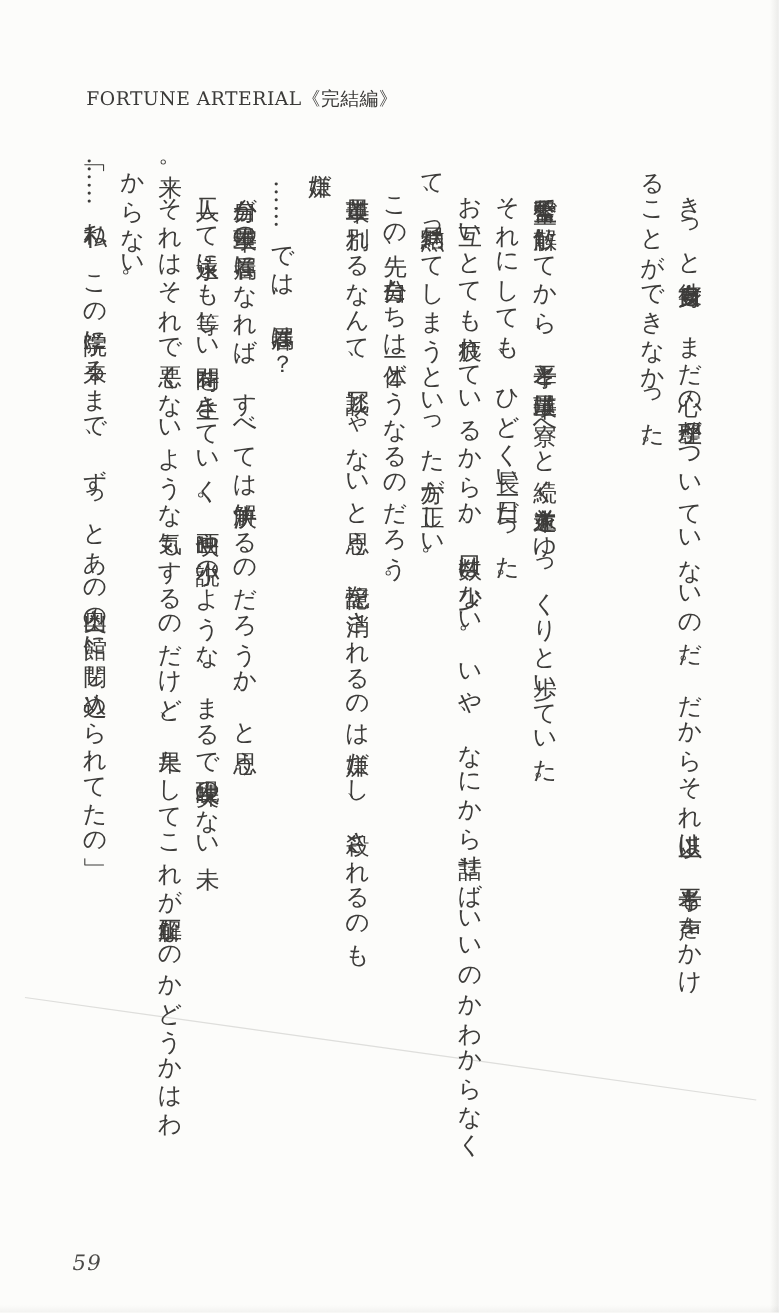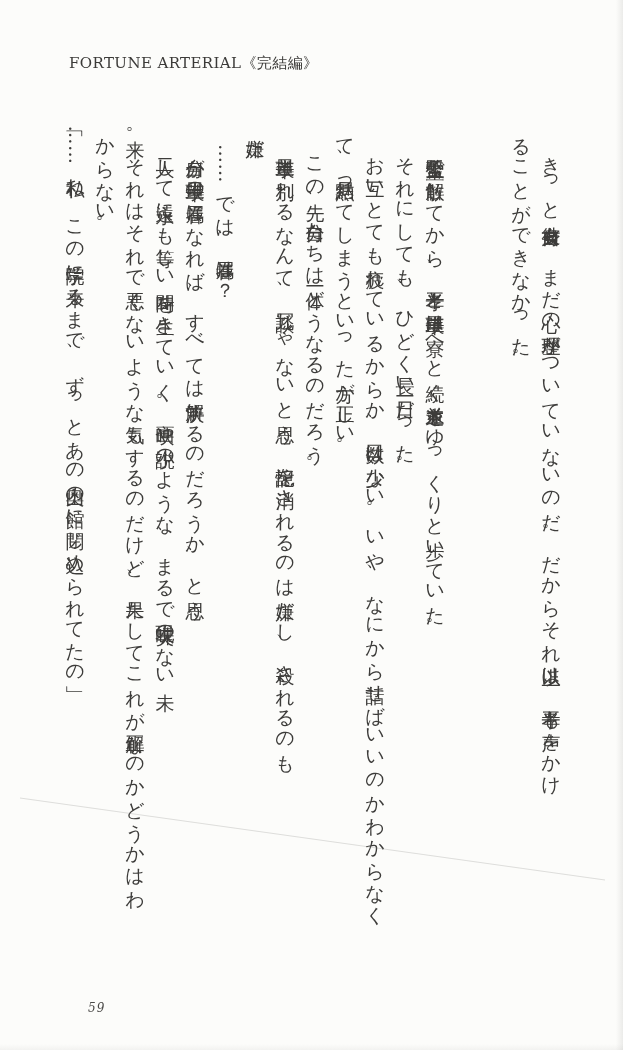--- a/index.html
+++ b/index.html
@@ -15,21 +15,21 @@
     font-family: "DejaVu Serif", "Liberation Serif", serif;
   }
   .page {
     position: absolute;
     inset: 0;
     background: #fcfcfa;
   }
   .running-header {
     position: absolute;
     left: 69px;
-    top: 54px;
+    top: 70px;
     font-size: 15px;
     letter-spacing: 0.4px;
     color: #3b3a38;
     white-space: nowrap;
   }
   .text-block {
     position: absolute;
     top: 125px;
     right: 56px;
     height: 824px;
@@ -44,23 +44,23 @@
     white-space: nowrap;
   }
   .tcol.indent {
     text-indent: 1em;
   }
   .tcol.gap-after {
     margin-left: 56px; 
   }
   .page-number {
     position: absolute;
-    left: 88px;
+    left: 58px;
     top: 1001px;
-    font-size: 12px;
+    font-size: 17px;
     font-style: italic;
     color: #4a4947;
     letter-spacing: 1px;
   }
   .crease-svg {
     position: absolute;
     inset: 0;
     pointer-events: none;
   }
   .edge-right {

